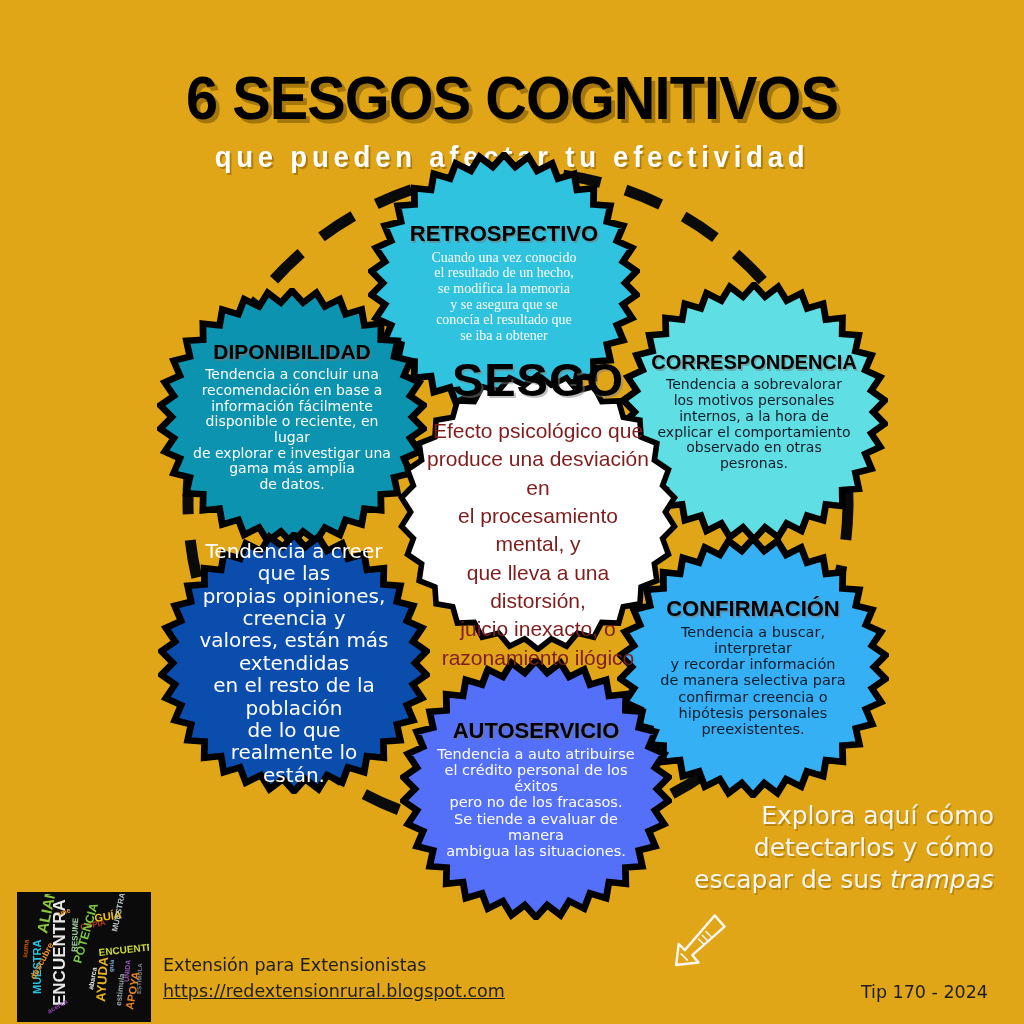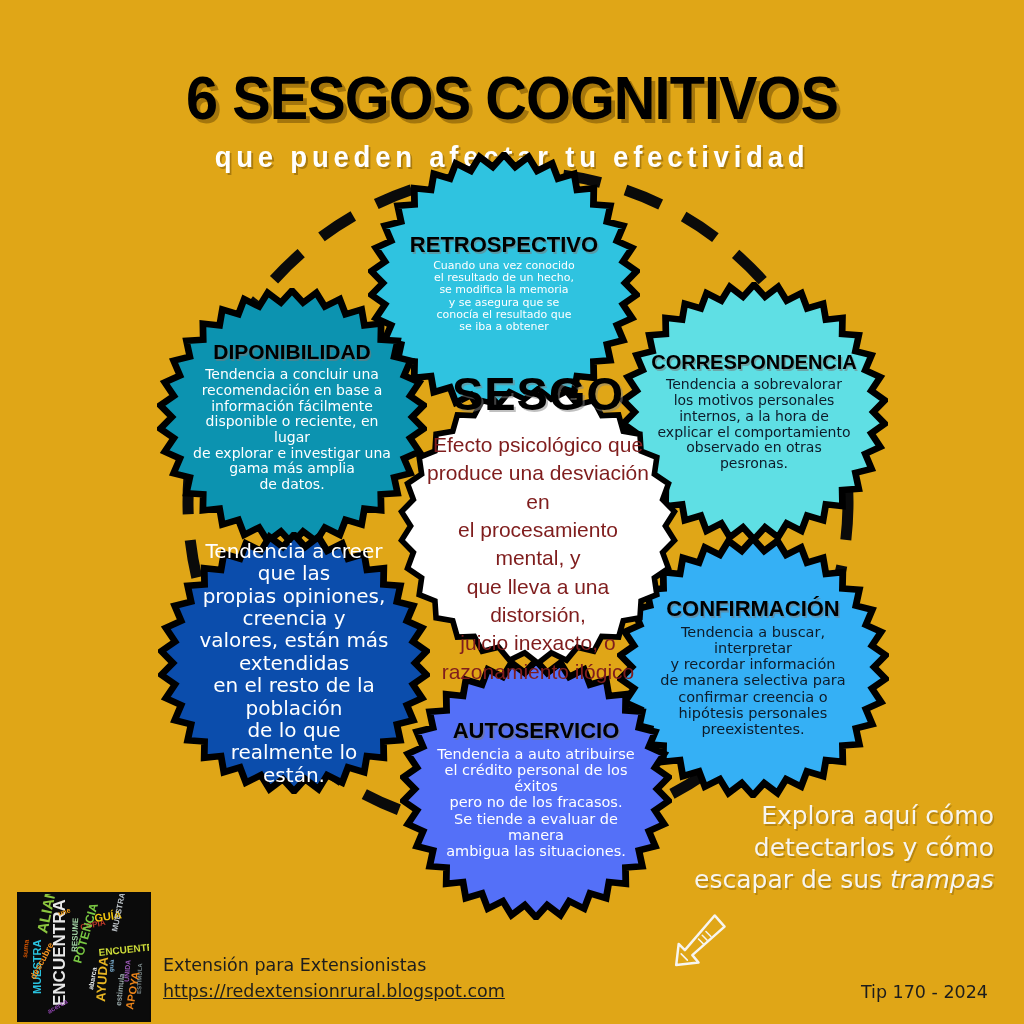--- a/index.html
+++ b/index.html
@@ -124,32 +124,32 @@
   #node-confirmacion { left: 617px; top: 536px; width: 272px; height: 262px; }
   #node-autoservicio { left: 400px; top: 658px; width: 272px; height: 262px; }
 
   #node-retrospectivo .node-title { font-size: 22px; }
   #node-correspondencia .node-title { font-size: 20px; }
   #node-falso-consenso .node-title { font-size: 21px; }
   #node-confirmacion .node-title { font-size: 22px; }
   #node-autoservicio .node-title { font-size: 22px; }
   #node-diponibilidad .node-title { font-size: 21px; }
 
-  #node-retrospectivo .node-desc { font-size: 11px; }
+  #node-retrospectivo .node-desc { font-size: 14px; font-family: Liberation Serif, serif; }
   #node-diponibilidad .node-desc { font-size: 14px; }
   #node-correspondencia .node-desc { font-size: 14px; }
   #node-falso-consenso .node-desc { font-size: 20px; }
   #node-confirmacion .node-desc { font-size: 14.5px; }
   #node-autoservicio .node-desc { font-size: 14.5px; }
 
   
   #center-node {
     position: absolute;
     left: 398px;
-    top: 386px;
+    top: 372px;
     width: 280px;
     height: 280px;
     display: flex;
     flex-direction: column;
     align-items: center;
     justify-content: center;
     text-align: center;
   }
   #center-node .burst-svg {
     position: absolute; left: 0; top: 0; width: 100%; height: 100%;

